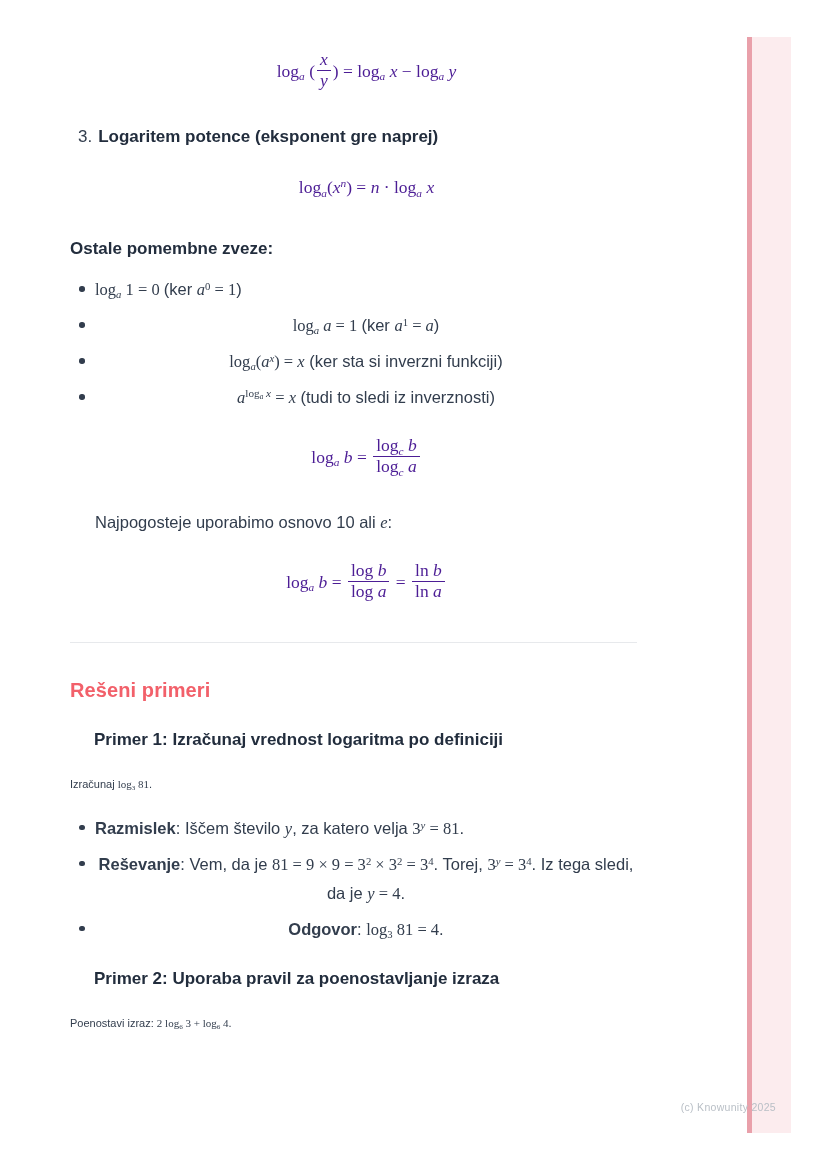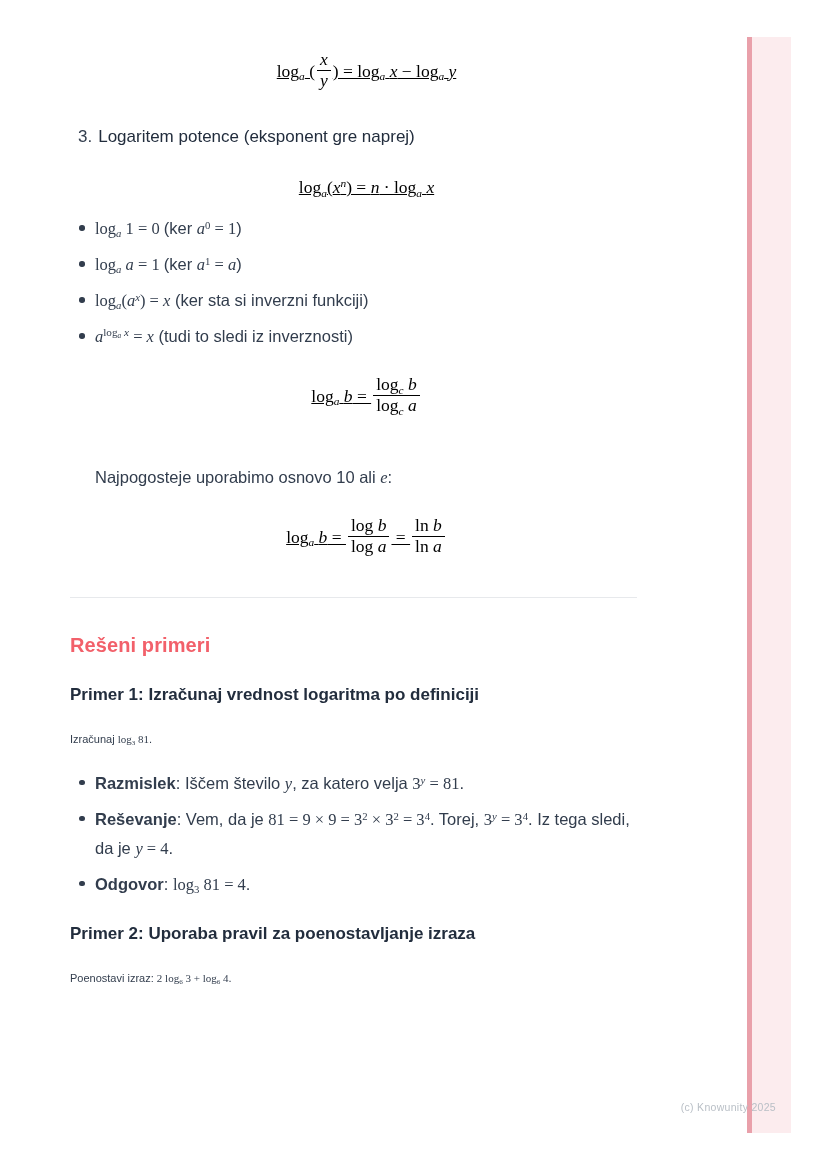--- a/index.html
+++ b/index.html
@@ -50,55 +50,55 @@
     padding: 2px 8px; margin: 0 4px;
     white-space: nowrap;
   }
   .frac { display: inline-block; vertical-align: -0.52em; text-align: center; line-height: 1.12; margin: 0 2px; }
   .frac > .num { display: block; padding: 0 3px; }
   .frac > .den { display: block; border-top: 1px solid currentColor; padding: 0 3px; }
 
   
   .formula {
     font-family: "Liberation Serif", serif;
-    font-size: 17.5px; color: #000000;
-    text-align: center; padding-left: 26px; text-decoration: underline;
+    font-size: 17.5px; color: #4c1d95;
+    text-align: center; padding-left: 26px;
   }
   .f1 { margin-top: 50px; }
   .f2 { margin-top: 30px; }
   .f3 { margin-top: 24px; }
   .f4 { margin-top: 24px; }
 
   .rule3 { margin-top: 36px; padding-left: 8px; font-size: 17px; line-height: 21px; }
-  .rule3-title { font-weight: 400; color: #222d3d; margin-left: 6px; text-align: right; }
+  .rule3-title { font-weight: 700; color: #222d3d; margin-left: 6px; text-align: right; }
 
   .bold-head { font-size: 17px; font-weight: 700; color: #222d3d; margin: 40px 0 0; line-height: 21px; }
   .para { font-size: 11px; line-height: 28px; margin: 20px 0 0; }
 
   ul.blist { list-style: none; margin: 16px 0 0; padding: 0; }
   ul.blist > li {
     position: relative; padding-left: 25px;
     font-size: 16.5px; line-height: 28px;
   }
-  ul.blist > li + li { margin-top: 7px; }
+  ul.blist > li + li { margin-top: 7px; text-align: center; }
   ul.blist > li::before {
     content: ""; position: absolute; left: 9px; top: 11px;
     width: 5.5px; height: 5.5px; border-radius: 50%;
     background: #323d4d;
   }
 
-  .note { margin: 48px 0 0; padding-left: 25px; font-size: 16.5px; line-height: 28px; }
+  .note { margin: 32px 0 0; padding-left: 25px; font-size: 16.5px; line-height: 28px; }
 
   hr.divider { border: none; border-top: 1px solid #e7e9ec; margin: 40px 0 0; }
 
   h2.section-heading {
     font-size: 20px; font-weight: 700; color: #f2606a;
     margin: 32px 0 0; line-height: 30px; letter-spacing: 0.1px;
   }
-  .ph { margin-top: 24px; }
+  .ph { margin-top: 24px; margin-left: 24px; }
 
   .watermark {
     position: absolute; top: 1101px; right: 52px;
     font-size: 10.5px; color: #b9bfc6; letter-spacing: 0.3px;
     z-index: 3;
   }
 </style>
 </head>
 <body>
 
@@ -111,20 +111,21 @@
   <div class="content">
 
     <div class="formula f1"><span class="m-r">log</span><span class="m-sb">a</span><span class="m-r"> (</span><span class="frac"><span class="num"><span class="m-i">x</span></span><span class="den"><span class="m-i">y</span></span></span><span class="m-r">) = log</span><span class="m-sb">a</span><span class="m-r"> </span><span class="m-i">x</span><span class="m-r"> − log</span><span class="m-sb">a</span><span class="m-r"> </span><span class="m-i">y</span></div>
 
     <div class="rule3">
       <span class="rule3-num">3.</span><span class="rule3-title">Logaritem potence (eksponent gre naprej)</span>
     </div>
 
     <div class="formula f2"><span class="m-r">log</span><span class="m-sb">a</span><span class="m-r">(</span><span class="m-i">x</span><span class="m-sp">n</span><span class="m-r">) = </span><span class="m-i">n</span><span class="m-r"> · log</span><span class="m-sb">a</span><span class="m-r"> </span><span class="m-i">x</span></div>
 
+    <p class="bold-head">Ostale pomembne zveze:</p>
 
     <ul class="blist">
       <li><span class="m-r">log</span><span class="m-sb">a</span><span class="m-r"> 1 = 0 </span><span class="m-n">(ker </span><span class="m-i">a</span><span class="m-spr">0</span><span class="m-r"> = 1</span><span class="m-n">)</span></li>
       <li><span class="m-r">log</span><span class="m-sb">a</span><span class="m-r"> </span><span class="m-i">a</span><span class="m-r"> = 1 </span><span class="m-n">(ker </span><span class="m-i">a</span><span class="m-spr">1</span><span class="m-r"> = </span><span class="m-i">a</span><span class="m-n">)</span></li>
       <li><span class="m-r">log</span><span class="m-sb">a</span><span class="m-r">(</span><span class="m-i">a</span><span class="m-sp">x</span><span class="m-r">) = </span><span class="m-i">x</span><span class="m-n"> (ker sta si inverzni funkciji)</span></li>
       <li><span class="m-i">a</span><span class="m-spg"><span class="m-r">log</span><span class="m-sb">a</span><span class="m-r"> </span><span class="m-i">x</span></span><span class="m-r"> = </span><span class="m-i">x</span><span class="m-n"> (tudi to sledi iz inverznosti)</span></li>
     </ul>
 
     <div class="formula f3"><span class="m-r">log</span><span class="m-sb">a</span><span class="m-r"> </span><span class="m-i">b</span><span class="m-r"> = </span><span class="frac"><span class="num"><span class="m-r">log</span><span class="m-sb">c</span><span class="m-r"> </span><span class="m-i">b</span></span><span class="den"><span class="m-r">log</span><span class="m-sb">c</span><span class="m-r"> </span><span class="m-i">a</span></span></span></div>
 

